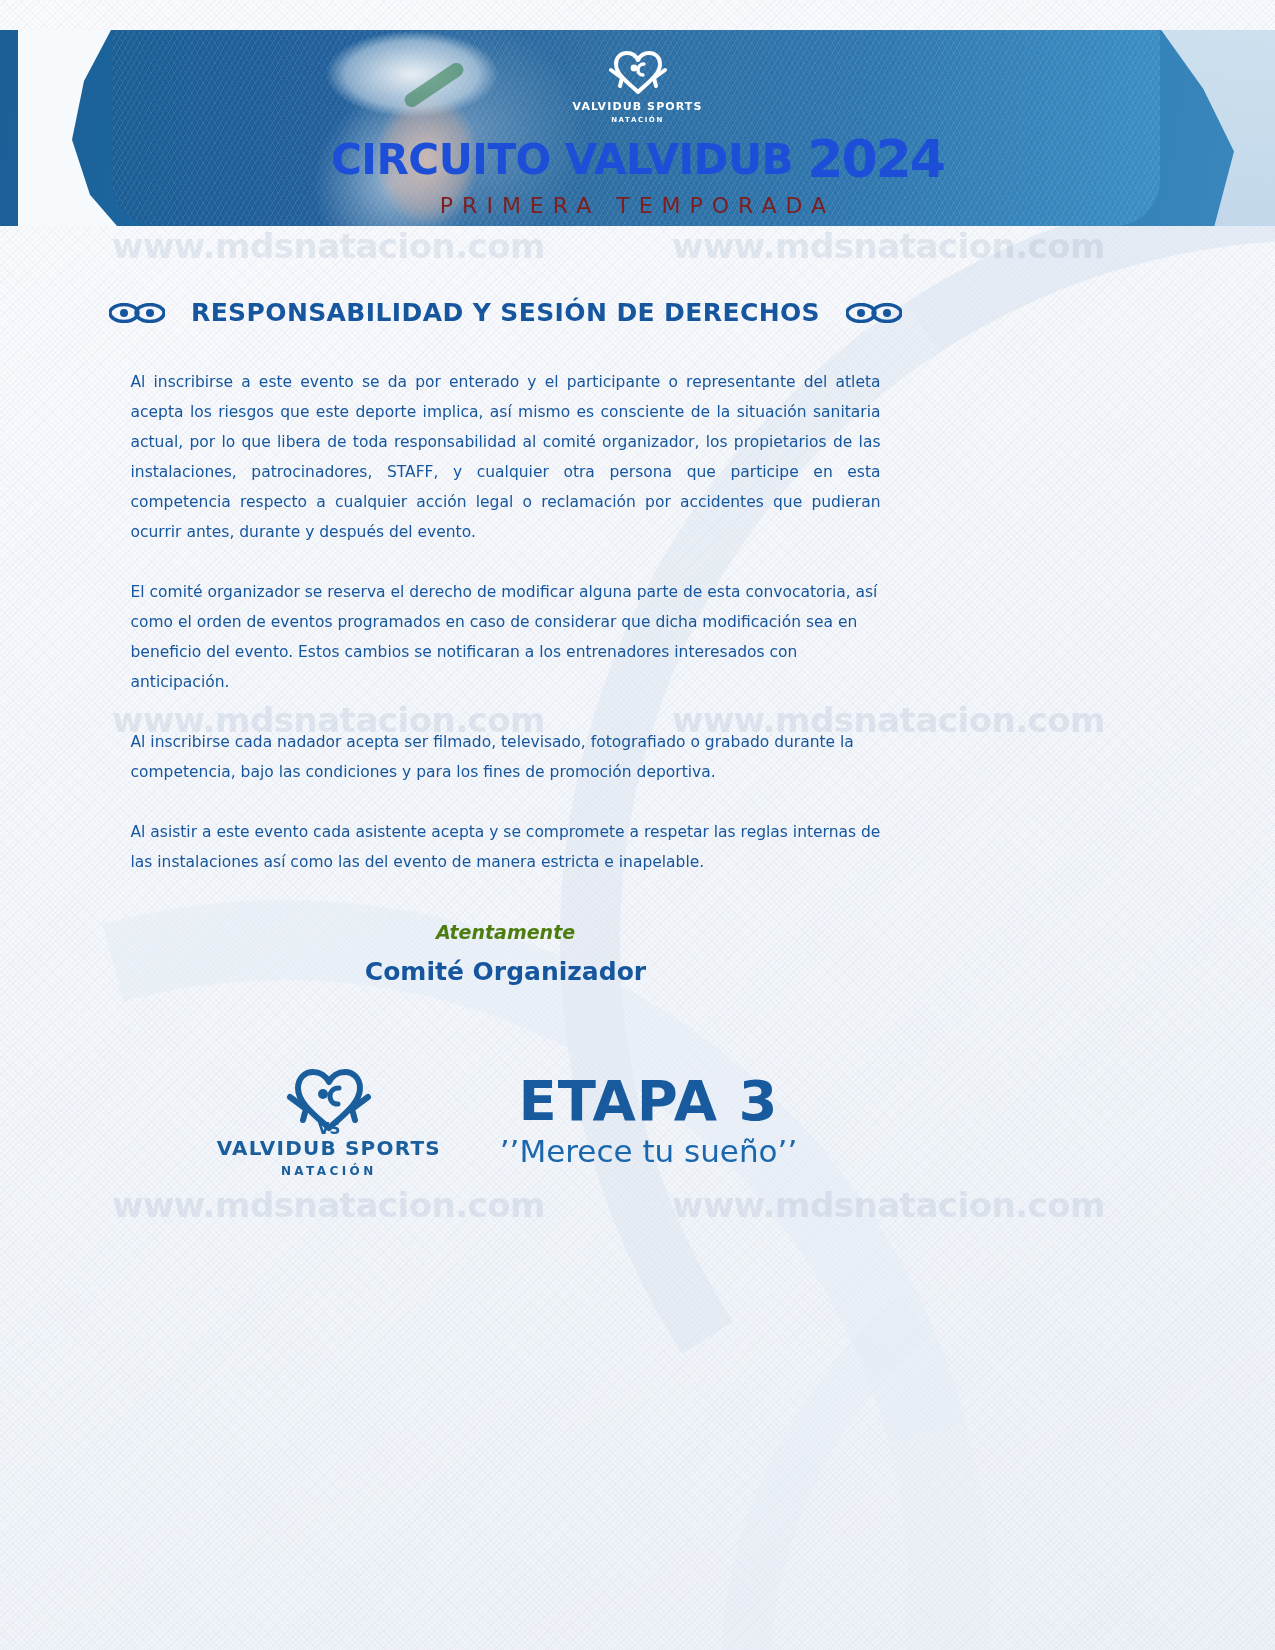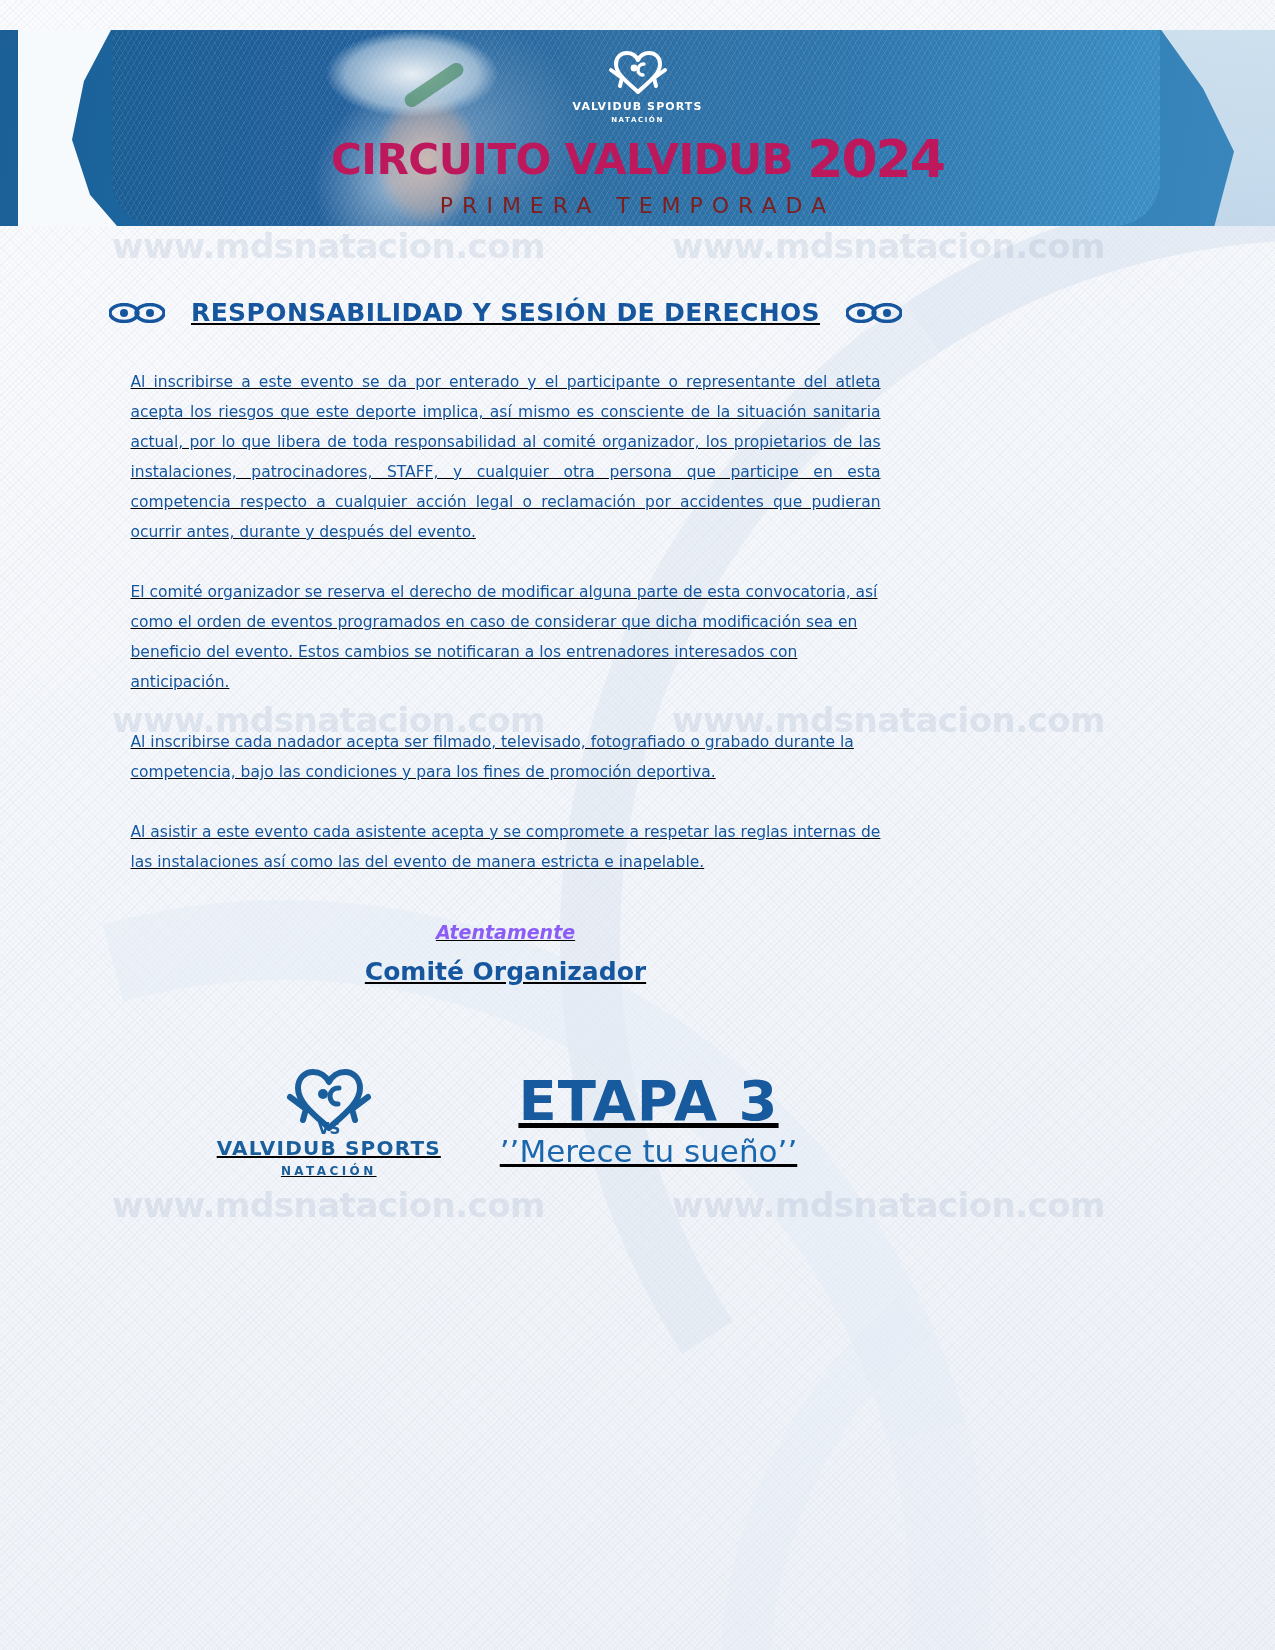--- a/index.html
+++ b/index.html
@@ -170,21 +170,21 @@
   .vs-subword {
     margin-top: 3px;
     color: #ffffff;
     font-size: 7px;
     font-weight: 700;
     letter-spacing: 1.6px;
     font-family: "DejaVu Sans", sans-serif;
   }
   .circuit-title {
     margin-top: 9px;
-    color: #be185d;
+    color: #1d4ed8;
     font-size: 42px;
     font-weight: 800;
     letter-spacing: -0.5px;
     line-height: 1;
     font-family: "DejaVu Sans", sans-serif;
   }
   .circuit-title .year {
     font-size: 52px;
     letter-spacing: -2px;
     vertical-align: -3px;
@@ -196,21 +196,20 @@
     font-weight: 500;
     letter-spacing: 9px;
     font-family: "DejaVu Sans", sans-serif;
   }
 
   
   .doc {
     position: absolute;
     left: 0; top: 226px;
     width: 1011px;
-    text-decoration: underline;
   }
   .section-title-row {
     display: flex;
     align-items: center;
     justify-content: center;
     gap: 26px;
     margin-top: 72px;
   }
   .section-title {
     color: #15569e;
@@ -232,21 +231,21 @@
     margin: 0 0 30px 0;
     font-family: "DejaVu Sans", sans-serif;
   }
   .para.tight { text-align: left; }
 
   .signoff {
     margin-top: 44px;
     text-align: center;
   }
   .signoff-regards {
-    color: #8b5cf6;
+    color: #4d7c0f;
     font-size: 19px;
     font-weight: 700;
     font-style: italic;
     font-family: "DejaVu Sans", sans-serif;
   }
   .signoff-name {
     margin-top: 14px;
     color: #15569e;
     font-size: 25px;
     font-weight: 700;

